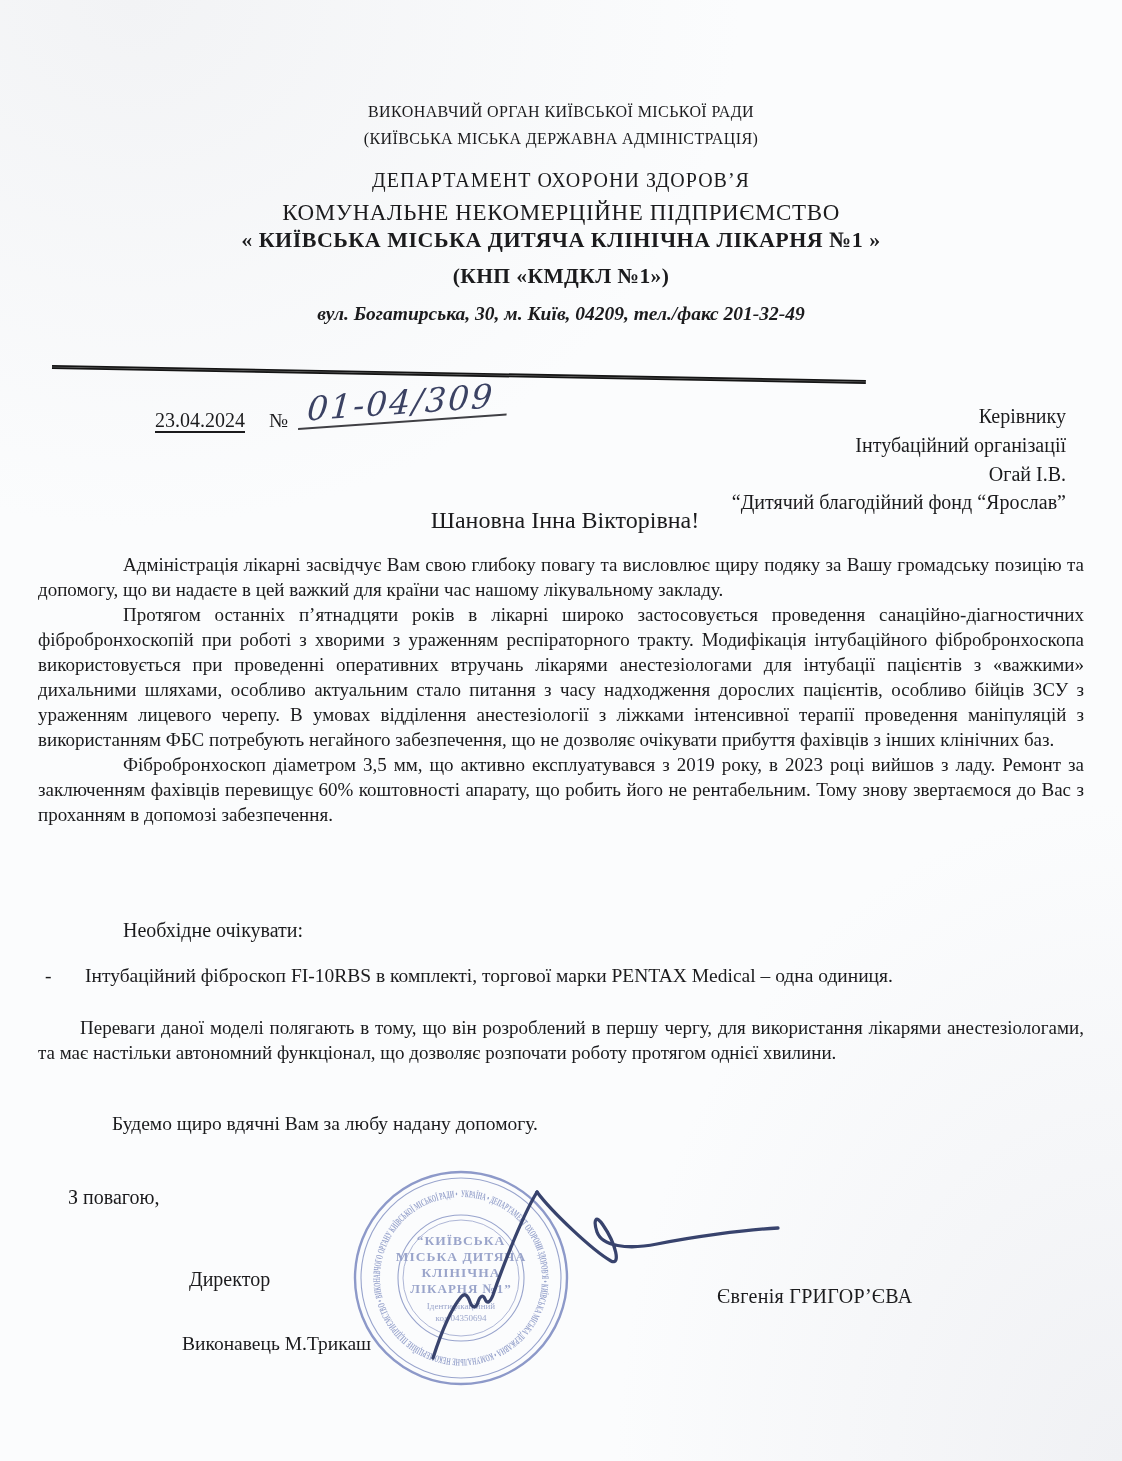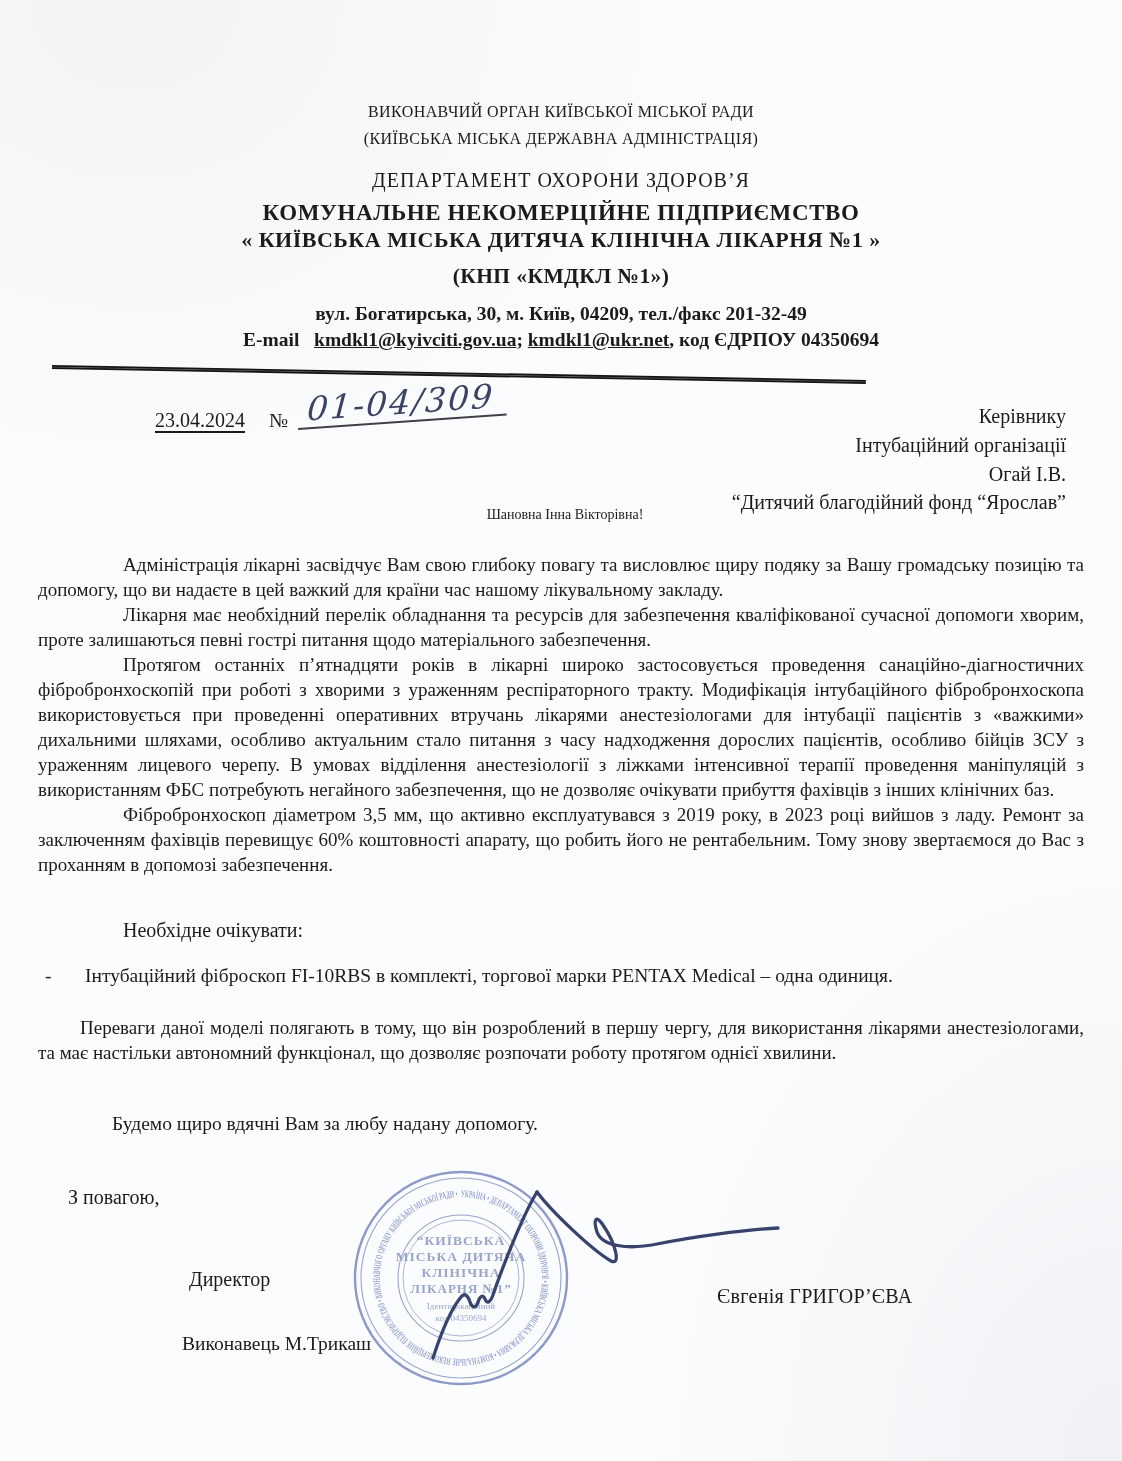--- a/index.html
+++ b/index.html
@@ -16,24 +16,24 @@
     background:
       radial-gradient(120% 80% at 12% 0%, #f2f3f5 0%, rgba(242,243,245,0) 45%),
       radial-gradient(90% 90% at 100% 100%, #f0f1f4 0%, rgba(240,241,244,0) 50%),
       #fbfcfd;
   }
   .abs{position:absolute;}
   .center{left:0;right:0;text-align:center;}
   .hdr{letter-spacing:.4px;white-space:nowrap;}
   .hdr-sm{font-size:16px;}
   .hdr-dep{font-size:20px;letter-spacing:1px;}
-  .hdr-bold{font-weight:bold;font-size:23px;letter-spacing:.6px;}
+  .hdr-bold{font-weight:normal;font-size:23px;letter-spacing:.6px;}
   .hdr-bold2{font-weight:bold;font-size:22px;letter-spacing:.5px;}
   .hdr-knp{font-weight:bold;font-size:21.5px;}
-  .addr{font-weight:bold;font-size:19.5px;}
+  .addr{font-style:italic;font-weight:bold;font-size:19.5px;}
   .addr a, .em{text-decoration:underline;color:inherit;}
   .rule{
     left:52px;top:365px;width:814px;height:3.6px;
     background:linear-gradient(#141414 30%,#565656 50%,#141414 70%);
     transform:rotate(1.05deg);transform-origin:left center;
   }
   .refrow{left:155px;top:399px;font-size:20px;white-space:nowrap;}
   .ref-date{text-decoration:underline;text-underline-offset:4px;padding-right:10px;}
   .ref-no{padding-left:14px;}
   .handwritten{
@@ -45,21 +45,21 @@
     transform:rotate(-4deg) skewX(-8deg);
     transform-origin:left bottom;
     border-bottom:2px solid #3f3f44;
     padding:0 14px 2px 8px;
     margin-left:10px;
     line-height:1;
     position:relative;top:-6px;
     letter-spacing:2px;
   }
   .recipient{right:56px;top:402px;text-align:right;font-size:20px;line-height:28.8px;}
-  .salutation{top:507px;font-size:14px;padding-left:8px;}
+  .salutation{top:507px;font-size:24px;padding-left:8px;}
   .bodytext{left:38px;top:552px;width:1046px;font-size:19px;line-height:25px;text-align:justify;}
   .bodytext p{margin:0;text-indent:85px;}
   .equip-h{left:123px;top:919px;font-size:20px;}
   .equip-row{left:45px;top:965px;width:1040px;font-size:19.5px;}
   .equip-dash{position:absolute;left:0;top:0;}
   .equip-text{display:block;padding-left:40px;}
   .p5{left:38px;top:1015px;width:1046px;font-size:19px;line-height:25px;text-align:justify;}
   .p5 p{margin:0;text-indent:42px;}
   .closing{left:38px;top:1113px;width:1046px;font-size:19.5px;}
   .closing p{margin:0;text-indent:74px;}
@@ -75,44 +75,38 @@
 
 <div class="page">
 
   <div class="abs center hdr hdr-sm" style="top:103px">ВИКОНАВЧИЙ ОРГАН КИЇВСЬКОЇ МІСЬКОЇ РАДИ</div>
   <div class="abs center hdr hdr-sm" style="top:130px">(КИЇВСЬКА МІСЬКА ДЕРЖАВНА АДМІНІСТРАЦІЯ)</div>
   <div class="abs center hdr hdr-dep" style="top:169px">ДЕПАРТАМЕНТ ОХОРОНИ ЗДОРОВ’Я</div>
   <div class="abs center hdr hdr-bold" style="top:200px">КОМУНАЛЬНЕ НЕКОМЕРЦІЙНЕ ПІДПРИЄМСТВО</div>
   <div class="abs center hdr hdr-bold2" style="top:227px">« КИЇВСЬКА МІСЬКА ДИТЯЧА КЛІНІЧНА ЛІКАРНЯ №1 »</div>
   <div class="abs center hdr hdr-knp" style="top:264px">(КНП «КМДКЛ №1»)</div>
   <div class="abs center addr" style="top:303px">вул. Богатирська, 30, м. Київ, 04209, тел./факс 201-32-49</div>
-  <div class="abs center addr" style="top:329px">
-    <span>E-mail</span>&nbsp;&nbsp;
-    <span class="em">kmdkl1@kyivciti.gov.ua</span><span>;</span>
-    <span class="em">kmdkl1@ukr.net</span><span>, код ЄДРПОУ 04350694</span>
-  </div>
 
   <div class="abs rule"></div>
 
   <div class="abs refrow">
     <span class="ref-date">23.04.2024</span><span class="ref-no">№</span><span class="handwritten">01-04/309</span>
   </div>
 
   <div class="abs recipient">
     <div>Керівнику</div>
     <div>Інтубаційний організації</div>
     <div>Огай І.В.</div>
     <div>“Дитячий благодійний фонд “Ярослав”</div>
   </div>
 
   <div class="abs center salutation">Шановна Інна Вікторівна!</div>
 
   <div class="abs bodytext">
     <p>Адміністрація лікарні засвідчує Вам свою глибоку повагу та висловлює щиру подяку за Вашу громадську позицію та допомогу, що ви надаєте в цей важкий для країни час нашому лікувальному закладу.</p>
-    <p>Лікарня має необхідний перелік обладнання та ресурсів для забезпечення кваліфікованої сучасної допомоги хворим, проте залишаються певні гострі питання щодо матеріального забезпечення.</p>
     <p>Протягом останніх п’ятнадцяти років в лікарні широко застосовується проведення санаційно-діагностичних фібробронхоскопій при роботі з хворими з ураженням респіраторного тракту. Модифікація інтубаційного фібробронхоскопа використовується при проведенні оперативних втручань лікарями анестезіологами для інтубації пацієнтів з «важкими» дихальними шляхами, особливо актуальним стало питання з часу надходження дорослих пацієнтів, особливо бійців ЗСУ з ураженням лицевого черепу. В умовах відділення анестезіології з ліжками інтенсивної терапії проведення маніпуляцій з використанням ФБС потребують негайного забезпечення, що не дозволяє очікувати прибуття фахівців з інших клінічних баз.</p>
     <p>Фібробронхоскоп діаметром 3,5 мм, що активно експлуатувався з 2019 року, в 2023 році вийшов з ладу. Ремонт за заключенням фахівців перевищує 60% коштовності апарату, що робить його не рентабельним. Тому знову звертаємося до Вас з проханням в допомозі забезпечення.</p>
   </div>
 
   <div class="abs equip-h">Необхідне очікувати:</div>
   <div class="abs equip-row">
     <span class="equip-dash">-</span>
     <span class="equip-text">Інтубаційний фіброскоп FI-10RBS в комплекті, торгової марки PENTAX Medical – одна одиниця.</span>
   </div>
 

